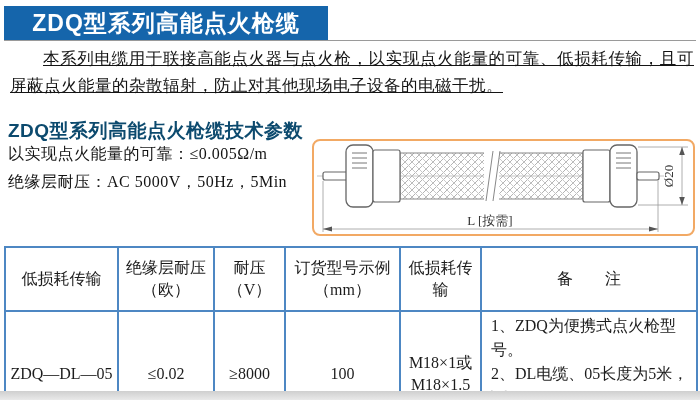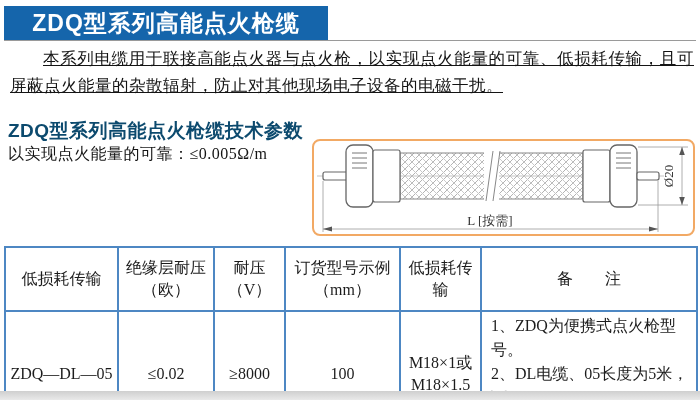--- a/index.html
+++ b/index.html
@@ -48,20 +48,21 @@
 
   <div class="title-bar">ZDQ型系列高能点火枪缆</div>
   <div class="title-rule"></div>
 
   <div class="intro">本系列电缆用于联接高能点火器与点火枪，以实现点火能量的可靠、低损耗传输，且可屏蔽点火能量的杂散辐射，防止对其他现场电子设备的电磁干扰。</div>
 
   <div class="subtitle">ZDQ型系列高能点火枪缆技术参数</div>
 
   <div class="specs">
     <div>以实现点火能量的可靠：≤0.005Ω/m</div>
+    <div>绝缘层耐压：AC 5000V，50Hz，5Min</div>
   </div>
 
   <div class="diagram-box">
     <svg width="379" height="93" viewBox="0 0 379 93">
       <defs>
         <pattern id="braid" width="14" height="14" patternUnits="userSpaceOnUse">
           <path d="M0 14 L14 0 M-3.5 10.5 L10.5 -3.5 M3.5 17.5 L17.5 3.5" stroke="#b3b3b3" stroke-width="1" fill="none"></path>
           <path d="M0 0 L14 14 M-3.5 3.5 L10.5 17.5 M3.5 -3.5 L17.5 10.5" stroke="#c9c9c9" stroke-width="1" fill="none"></path>
         </pattern>
       </defs>

